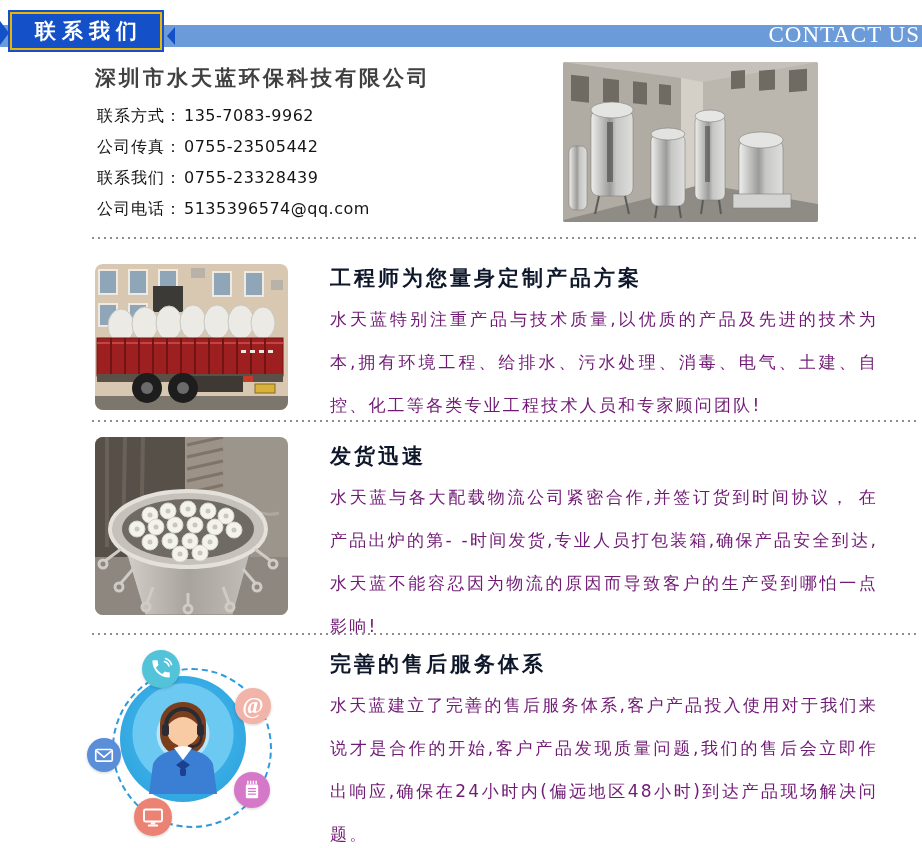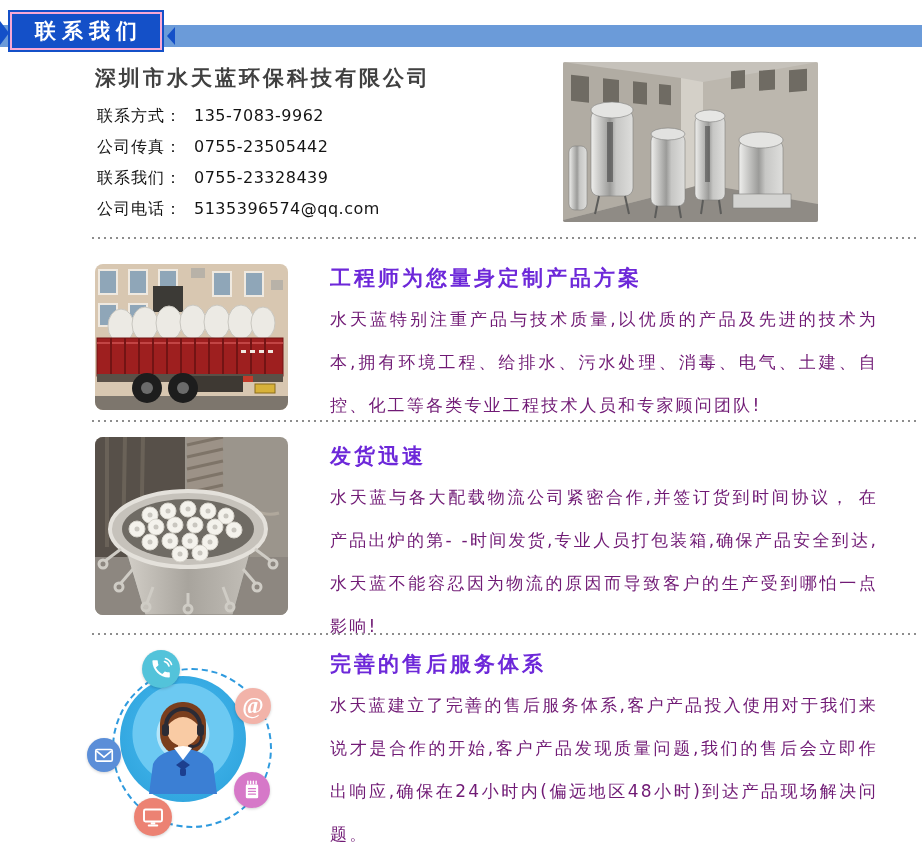--- a/index.html
+++ b/index.html
@@ -4,49 +4,49 @@
 <style>
   * { margin:0; padding:0; box-sizing:border-box; }
   body { background:#ffffff; font-family:"DejaVu Sans", sans-serif; }
   .page { position:relative; width:922px; height:848px; background:#fff; overflow:hidden; }
 
   
   .header-bar { position:absolute; left:0; top:25px; width:922px; height:22px; background:#6b9bd9; }
   .header-arrow-left { position:absolute; left:0; top:21px; width:0; height:0;
     border-top:12px solid transparent; border-bottom:12px solid transparent; border-left:9px solid #1450c8; }
   .title-box { position:absolute; left:10px; top:12px; width:152px; height:38px;
-    background:#1450c8; border:2px solid #f9a8d4; box-shadow:0 0 0 2px #1450c8;
+    background:#1450c8; border:2px solid #eab308; box-shadow:0 0 0 2px #1450c8;
     display:flex; align-items:center; justify-content:center; }
   .title-box span { color:#ffffff; font-size:21px; font-weight:bold; letter-spacing:6px; text-indent:6px; }
   .header-arrow-right { position:absolute; left:167px; top:27px; width:0; height:0;
     border-top:9px solid transparent; border-bottom:9px solid transparent; border-right:8px solid #1450c8; }
   .contact-us { position:absolute; right:2px; top:22px; color:#ffffff;
     font-family:"Liberation Serif", serif; font-size:23px; letter-spacing:1px; }
 
   
   .company-name { position:absolute; left:95px; top:64px; color:#404040;
     font-size:21px; font-weight:bold; letter-spacing:3px; }
   .contact-list { position:absolute; left:97px; top:100px; }
   .contact-row { height:31px; line-height:31px; font-size:16px; color:#141414; letter-spacing:1px; }
-  .contact-row .val { letter-spacing:0.5px; margin-left:12px; }
+  .contact-row .val { letter-spacing:0.5px; margin-left:2px; }
 
   .photo { position:absolute; border-radius:8px; overflow:hidden; }
   .photo svg { display:block; }
   #equipment-photo { left:563px; top:62px; width:255px; height:160px; border-radius:2px; }
   #truck-photo { left:95px; top:264px; width:193px; height:146px; }
   #filter-photo { left:95px; top:437px; width:193px; height:178px; }
 
   
   .divider { position:absolute; left:90px; width:830px; height:2px;
     background-image:radial-gradient(circle, #8d8d8d 0.8px, transparent 1px);
     background-size:6px 2px; background-repeat:repeat-x; }
   #divider-1 { top:237px; } #divider-2 { top:420px; } #divider-3 { top:633px; }
 
   
-  .section-heading { position:absolute; left:330px; color:#6d28d9; font-size:21px;
+  .section-heading { position:absolute; left:330px; color:#0f172a; font-size:21px;
     font-weight:bold; letter-spacing:3px; }
   .section-body { position:absolute; left:330px; width:548px; font-size:17px;
     color:#701a75; line-height:43px; letter-spacing:2.2px; text-align:justify; }
   #s1-heading { top:264px; } #s1-body { top:298px; }
   #s2-heading { top:442px; } #s2-body { top:476px; }
   #s3-heading { top:650px; } #s3-body { top:684px; }
 
   
   .cs-illustration { position:absolute; left:85px; top:643px; width:205px; height:205px; }
   .cs-dashed-ring { position:absolute; left:27px; top:25px; width:160px; height:160px;
@@ -67,20 +67,21 @@
 <body>
 
 <div class="page">
 
   <div class="header-bar"></div>
   <div class="header-arrow-left"></div>
   <div class="title-box">
     <span>联系我们</span>
   </div>
   <div class="header-arrow-right"></div>
+  <div class="contact-us">CONTACT US</div>
 
   <div class="company-name">深圳市水天蓝环保科技有限公司</div>
   <div class="contact-list">
     <div class="contact-row">
       <span>联系方式：</span><span class="val">135-7083-9962</span>
     </div>
     <div class="contact-row">
       <span>公司传真：</span><span class="val">0755-23505442</span>
     </div>
     <div class="contact-row">

